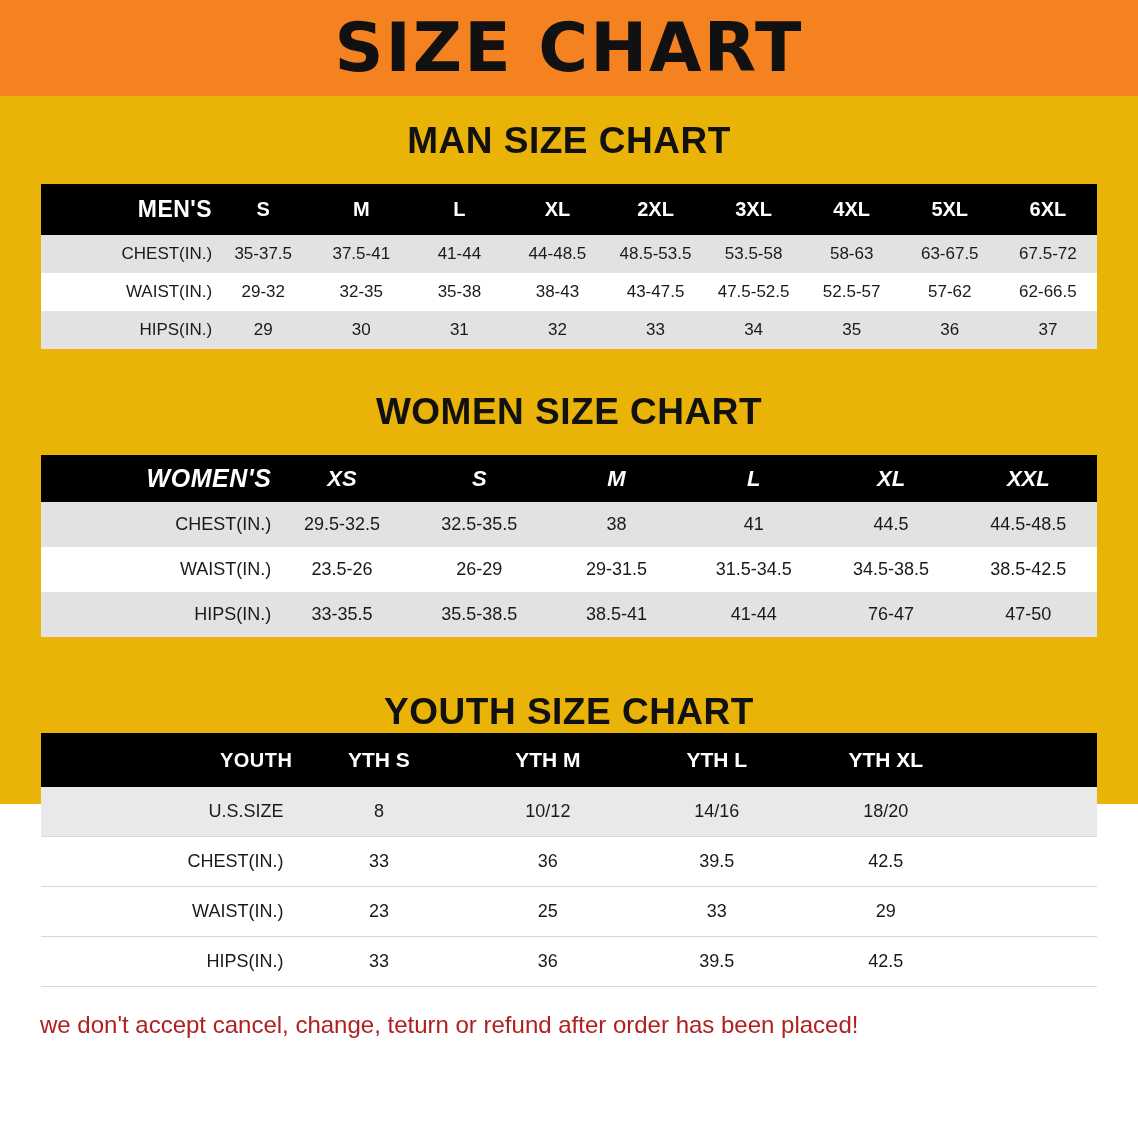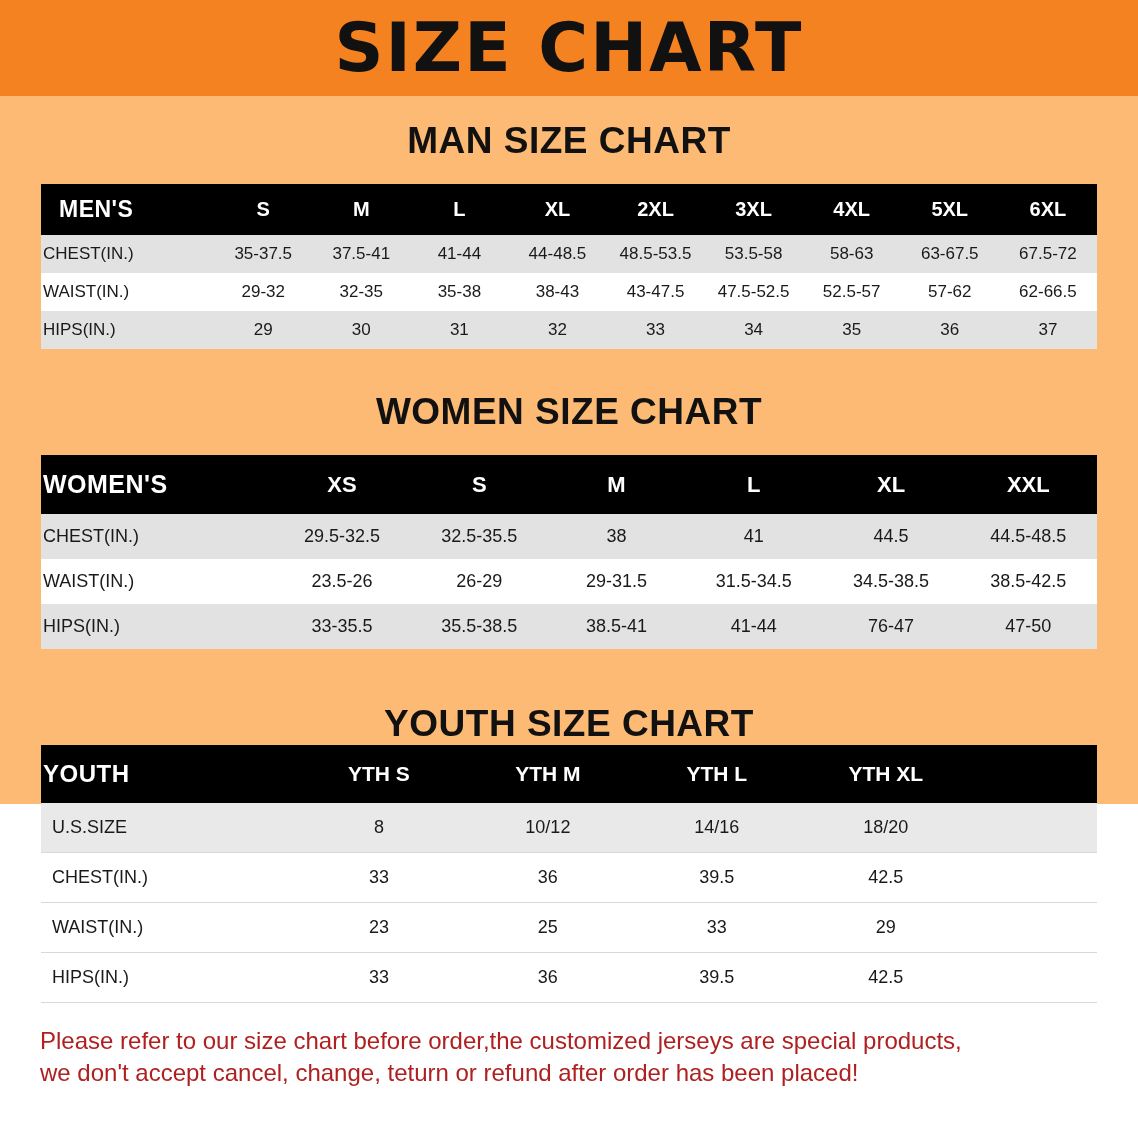--- a/index.html
+++ b/index.html
@@ -10,21 +10,21 @@
     width: 1138px;
     height: 1132px;
     background: #ffffff;
     font-family: "Liberation Sans", sans-serif;
     overflow: hidden;
   }
   .page {
     width: 1138px;
     height: 804px;
     position: relative;
-    background: #fdba74;
+    background: #eab308;
   }
 
   
   .banner {
     width: 100%;
     height: 96px;
     background: #f58220;
     display: flex;
     align-items: center;
     justify-content: center;
@@ -64,52 +64,52 @@
     background: #000000;
     color: #ffffff;
     font-family: "Liberation Sans", sans-serif;
     font-weight: bold;
     font-size: 20px;
     padding: 12px 2px;
     text-align: center;
     white-space: nowrap;
   }
   thead th.rowlabel {
-    text-align: left;
+    text-align: right;
     padding-left: 18px;
     font-size: 23px;
     letter-spacing: 0.5px;
   }
   tbody td {
     font-family: "Liberation Sans", sans-serif;
     font-size: 17px;
     color: #1a1a1a;
     text-align: center;
     padding: 9px 2px;
     white-space: nowrap;
   }
   tbody td.rowlabel {
-    text-align: left;
+    text-align: right;
     font-size: 17px;
     color: #1a1a1a;
   }
   tbody tr.shade td { background: #e2e2e2; }
   tbody tr.plain td { background: #ffffff; }
 
   
   .youth-table tbody td {
     border-bottom: 1px solid #d8d8d8;
     padding: 14px 11px;
     font-size: 18px;
   }
   .youth-table tbody tr.shade td { background: #e9e9e9; }
   .youth-table thead th { font-size: 21px; padding: 15px 2px; }
-  .youth-table thead th.rowlabel { font-size: 24px; }
-
-  .women-table thead th { font-size: 22px; padding: 15px 2px; }
+  .youth-table thead th.rowlabel { font-size: 20px; }
+
+  .women-table thead th { font-size: 22px; padding: 9px 2px; font-style: italic; }
   .women-table thead th.rowlabel { font-size: 25px; }
   .women-table tbody td { font-size: 18px; padding: 12px 2px; }
   .women-table tbody td.rowlabel { font-size: 18px; }
 
   
   .note {
     margin: 22px 40px 0 40px;
     color: #b02020;
     font-family: "Liberation Sans", sans-serif;
     font-size: 24px;
@@ -288,17 +288,16 @@
           <td>36</td>
           <td>39.5</td>
           <td>42.5</td>
           <td></td>
         </tr>
       </tbody>
     </table>
   </div>
 
   <div class="note">
-    <span class="note-line">Please refer to our size chart before order,the customized jerseys are special products,</span>
     <span class="note-line">we don't accept cancel, change, teturn or refund after order has been placed!</span>
   </div>
 
 </div>
 
 </body></html>

